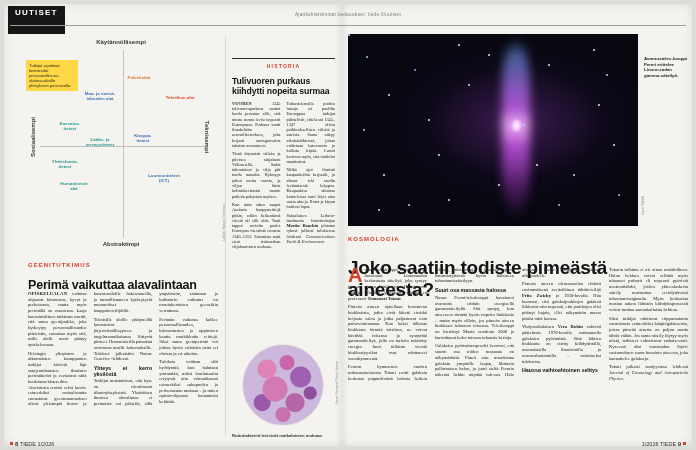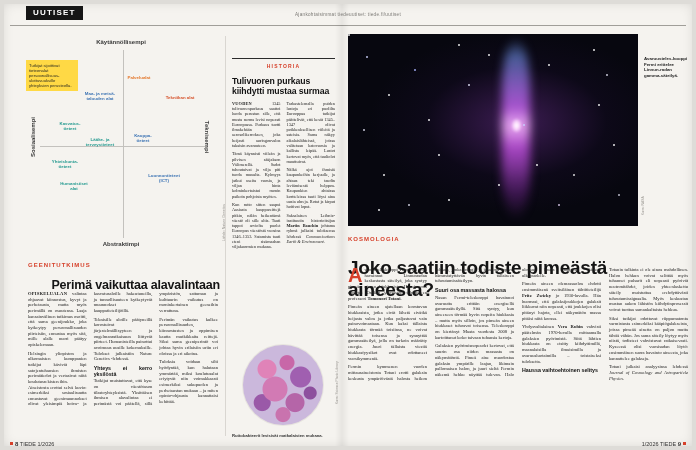--- a/index.html
+++ b/index.html
@@ -7,22 +7,22 @@
     position:relative; width:696px; height:450px;
     background:#f5f3ef;
     font-family:"Liberation Sans", sans-serif;
     color:#1c1c1c; overflow:hidden;
     box-shadow: inset 0 0 0 4px #dedcd8, inset 0 0 14px rgba(0,0,0,.18);
   }
   .gutter { position:absolute; left:335px; top:4px; bottom:4px; width:14px;
     background:linear-gradient(to right, rgba(0,0,0,0), rgba(0,0,0,.06) 50%, rgba(0,0,0,0)); }
 
   
-  .tag { position:absolute; left:26px; top:6px; background:#161616; color:#fff;
-    font-size:8px; font-weight:bold; letter-spacing:1.2px; padding:2px 7px 3px; }
+  .tag { position:absolute; left:8px; top:6px; background:#161616; color:#fff;
+    font-size:8px; font-weight:bold; letter-spacing:1.2px; padding:2px 7px 17px; }
   .top-note { position:absolute; left:0; right:0; top:12px; text-align:center;
     font-size:4.6px; color:#7a7874; letter-spacing:.3px; }
   .hairline { position:absolute; left:10px; right:10px; top:25px; height:1px; background:#a09e99; }
   .vrule { position:absolute; left:225px; top:36px; height:400px; width:1px; background:#d9d6d1; }
 
   
   .diagram { position:absolute; left:26px; top:36px; width:190px; height:218px; }
   .axis-v { position:absolute; left:97px; top:14px; height:188px; width:1px; background:#c3c1bd; }
   .axis-h { position:absolute; left:14px; right:8px; top:110px; height:1px; background:#c3c1bd; }
   .axis-top, .axis-bottom { position:absolute; left:0; right:0; text-align:center;
@@ -43,21 +43,21 @@
   .kicker { position:absolute; color:#d6402a; font-weight:bold; font-size:6px; letter-spacing:1px; }
   .headline { position:absolute; font-weight:bold; color:#141414; }
   .body-text { position:absolute; text-align:justify;
     font-family:"Liberation Serif", serif; color:#222; }
   .body-text p { margin:0 0 3px; }
   .lead { font-weight:bold; letter-spacing:.2px; }
   .subh { font-family:"Liberation Sans", sans-serif; font-weight:bold; font-size:5.3px;
     margin:4px 0 1px; color:#111; }
 
   
-  .left-head  { left:28px; top:270px; width:192px; font-size:12.5px; letter-spacing:-.2px;text-align:right; }
+  .left-head  { left:28px; top:270px; width:192px; font-size:12.5px; letter-spacing:-.2px; }
   .left-kick  { left:28px; top:262px; }
   .left-body  { left:28px; top:291px; width:190px; height:141px;
     column-count:3; column-gap:7px; font-size:4.6px; line-height:5.65px; overflow:hidden; }
 
   
   .mid { position:absolute; left:232px; top:58px; width:103px; height:380px;
     border-top:1px solid #2b2b2b; padding-top:4px; box-sizing:border-box; }
   .mid-kick { position:static; display:block; text-align:center; font-size:5px; letter-spacing:1.2px;
     color:#d6402a; font-weight:bold; margin-bottom:3px; }
   .mid-head { position:static; font-size:8.7px; line-height:10.2px; font-weight:bold;
@@ -154,21 +154,21 @@
     <p>Helsingin yliopiston ja ulkomaisten kumppanien tutkijat kävivät läpi satojentuhansien ihmisten perimätiedot ja vertasivat niitä koulutusrekistereihin. Aineistosta erottui selvä kuvio: esimerkiksi sosiaalisuutta ennustavat geenimuunnokset olivat yleisimpiä hoiva- ja kasvatusaloille hakeutuneilla, ja tunnollisuuteen kytkeytyvät muunnokset kauppatieteilijöillä.</p>
     <p>Teknisille aloille päätyneillä korostuivat järjestelmällisyyteen ja ongelmanratkaisuun liittyvät piirteet. Humanisteilla painottui avoimuus uusille kokemuksille. Tulokset julkaistiin Nature Genetics -lehdessä.</p>
     <h4 class="subh">Yhteys ei kerro yksilöstä</h4>
     <p>Tutkijat muistuttavat, että kyse on väestötason tilastoyhteyksistä. Yksittäisen ihmisen alavalintaa ei perimästä voi päätellä, sillä ympäristön, sattuman ja kulttuurin vaikutus on moninkertainen geeneihin verrattuna.</p>
     <p>Perimän vaikutus kulkee persoonallisuuden, kiinnostusten ja oppimisen kautta mutkikkaita reittejä. Siksi sama geeniperintö voi johtaa hyvin erilaisiin uriin eri oloissa ja eri aikoina.</p>
     <p>Tuloksia voidaan silti hyödyntää, kun halutaan ymmärtää, miksi koulutusalat eriytyvät niin voimakkaasti esimerkiksi sukupuolen ja perhetaustan mukaan – ja miten opinto-ohjausta kannattaisi kehittää.</p>
   </div>
 
   <div class="mid">
     <div class="mid-kick">HISTORIA</div>
-    <h2 class="mid-head">Tulivuoren purkaus kiihdytti mustaa surmaa</h2>
+    <h2 class="mid-head">Tulivuoren purkaus kiihdytti nopeita surmaa</h2>
     <div class="body-text mid-body">
       <p><span class="lead">VUODEN</span><span> 1345 tulivuorenpurkaus saattoi luoda perustan sille, että musta surma levisi nopeasti Euroopassa. Purkaus tuotti ilmakehään aerosolikerroksen, joka heijasti auringonvaloa takaisin avaruuteen.</span></p>
       <p>Tämä käynnisti viileän ja pilvisen sääjakson Välimerellä. Sadot tuhoutuivat ja vilja piti tuoda muualta. Kylmyys jatkui useita vuosia, ja viljan hinta kolminkertaistui monin paikoin pohjoista myöten.</p>
       <p>Kun rutto sitten saapui Aasiasta kauppareittejä pitkin, nälän heikentämä väestö oli sille altis. Tauti tappoi arviolta puolet Euroopan väestöstä vuosina 1346–1353. Satamista tauti eteni sisämaahan viljakuormien mukana.</p>
       <p>Tarkastelemalla puiden lustoja eri puolilta Eurooppaa tutkijat päättelivät, että kesät 1345–1347 olivat poikkeuksellisen viileitä ja sateisia. Sama näkyy aikalaislähteissä, joissa valitetaan katovuosia ja kallista leipää. Lustot kertovat myös, että tuuliolot muuttuivat.</p>
       <p>Nälkä ajoi ihmisiä kaupunkeihin kerjuulle, ja ahtaus teki taudin leviämisestä helppoa. Kaupunkien ahtaissa kortteleissa tauti löysi aina uusia uhreja. Rotat ja kirput hoitivat loput.</p>
       <p><span>Saksalaisen Leibniz-instituutin historioitsijan </span><b>Martin Bauchin</b><span> johtama ryhmä julkaisi tuloksensa lehdessä </span><i>Communications Earth &amp; Environment.</i></p>
     </div>
     <div class="micro"></div>
     <div class="mid-cap">Ruttobakteerit levisivät matkalaisten mukana.</div>

